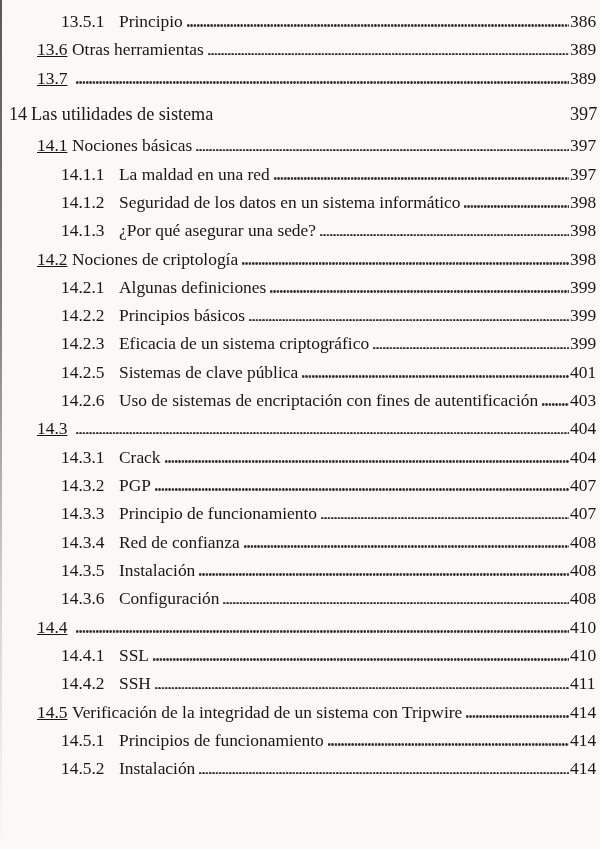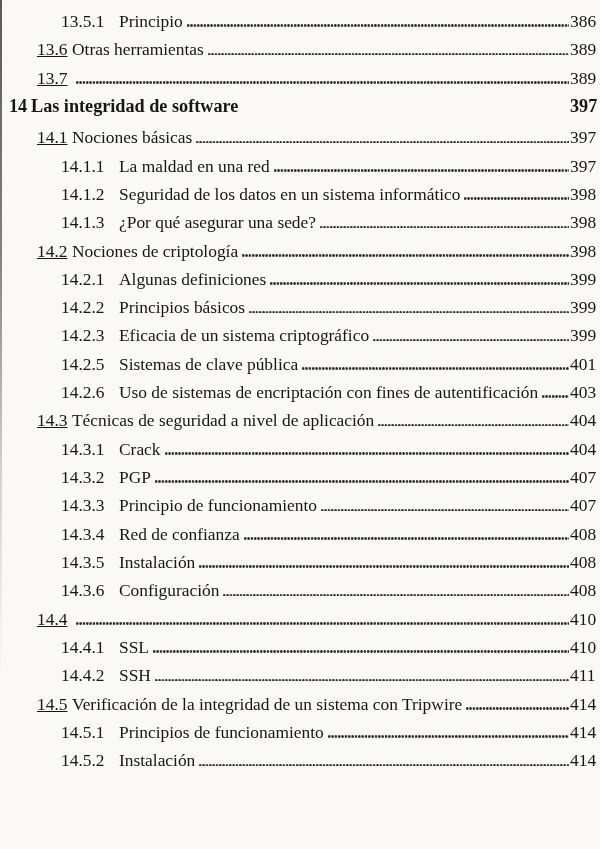--- a/index.html
+++ b/index.html
@@ -4,21 +4,21 @@
 <style>
   html, body { margin: 0; padding: 0; }
   body {
     width: 600px; height: 849px; overflow: hidden;
     background: var(--bg, #faf9f7);
     font-family: "Liberation Serif", "DejaVu Serif", serif;
     color: var(--ink, #161616);
   }
   .page {
     position: relative;
-    width: 600px; height: 680px;
+    width: 600px; height: 849px;
     background: var(--bg, #faf9f7);
   }
   .edge-line {
     position: absolute; left: 0; top: 0; width: 2px; height: 100%;
     background: linear-gradient(to bottom,
       rgba(35,35,35,0.75) 0%,
       rgba(35,35,35,0.55) 38%,
       rgba(35,35,35,0.18) 70%,
       rgba(35,35,35,0.04) 92%,
       rgba(35,35,35,0) 100%);
@@ -29,22 +29,22 @@
     display: flex;
     align-items: baseline;
     height: 28.32px;
     line-height: 28.32px;
     padding-right: 2px;
     font-size: 17.4px;
     white-space: nowrap;
   }
   .num   { flex: 0 0 auto; }
   .title { flex: 0 0 auto; }
-  .lvl1 { padding-left: 9px;  font-weight: 700; font-size: 18.2px;
-          margin-top: 0; margin-bottom: 3px; }
+  .lvl1 { padding-left: 9px;  font-weight: 400; font-size: 18.2px;
+          margin-top: 8px; margin-bottom: 3px; }
   .lvl1 .num { width: 22px; }
   .lvl2 { padding-left: 37px; }
   .lvl2 .num { width: 35px; text-decoration: underline; }
   .lvl3 { padding-left: 61px; }
   .lvl3 .num { width: 58px; }
   .leader {
     flex: 1 1 auto;
     height: 2.6px;
     margin: 0 1px 0 4px;
     background-image: radial-gradient(circle at 1.2px 1.3px,
@@ -74,21 +74,21 @@
         <div class="leader"></div>
         <span class="page-num">389</span>
       </div>
       <div class="row lvl2">
         <span class="num">13.7</span>
         <div class="leader"></div>
         <span class="page-num">389</span>
       </div>
       <div class="row lvl1">
         <span class="num">14</span>
-        <span class="title">Las integridad de software</span>
+        <span class="title">Las utilidades de sistema</span>
         <div class="spacer"></div>
         <span class="page-num">397</span>
       </div>
       <div class="row lvl2">
         <span class="num">14.1</span>
         <span class="title">Nociones básicas</span>
         <div class="leader"></div>
         <span class="page-num">397</span>
       </div>
       <div class="row lvl3">
@@ -140,21 +140,20 @@
         <span class="page-num">401</span>
       </div>
       <div class="row lvl3">
         <span class="num">14.2.6</span>
         <span class="title">Uso de sistemas de encriptación con fines de autentificación</span>
         <div class="leader"></div>
         <span class="page-num">403</span>
       </div>
       <div class="row lvl2">
         <span class="num">14.3</span>
-        <span class="title">Técnicas de seguridad a nivel de aplicación</span>
         <div class="leader"></div>
         <span class="page-num">404</span>
       </div>
       <div class="row lvl3">
         <span class="num">14.3.1</span>
         <span class="title">Crack</span>
         <div class="leader"></div>
         <span class="page-num">404</span>
       </div>
       <div class="row lvl3">

